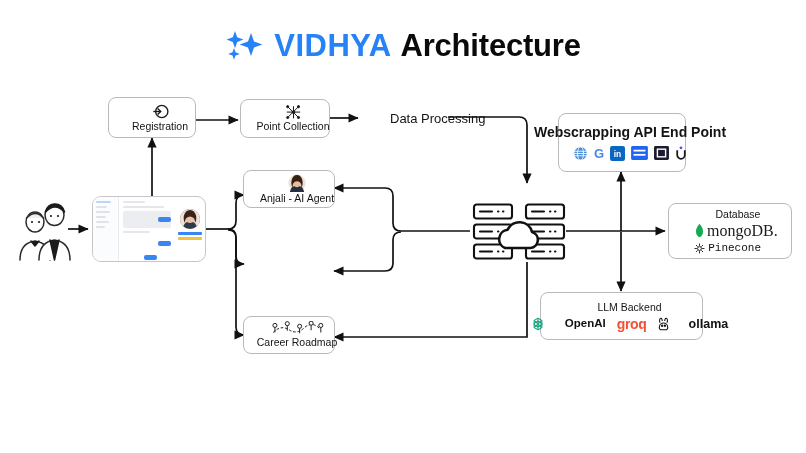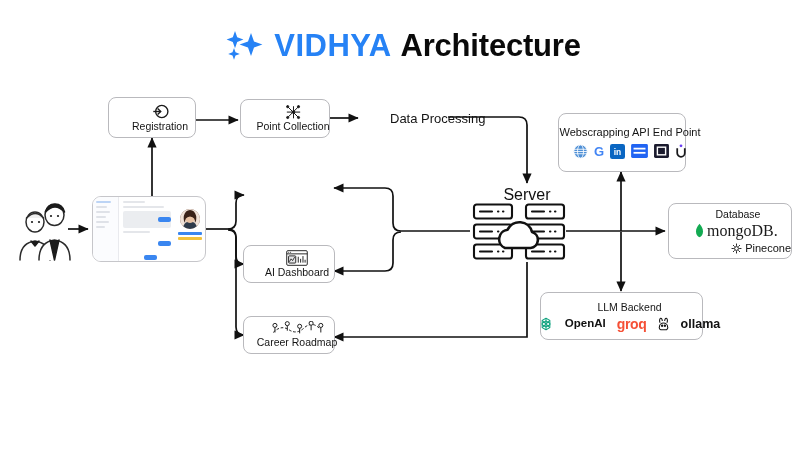--- a/index.html
+++ b/index.html
@@ -45,23 +45,23 @@
             border-radius:50%;overflow:hidden;background:#6b4a3a;}
   .tb-card{position:absolute;right:3px;top:35px;width:24px;}
   .tb-card i{display:block;height:3px;border-radius:1px;margin-bottom:2px;}
 
   
   .chips{display:flex;align-items:center;justify-content:center;gap:6px;}
   .chip{display:flex;align-items:center;justify-content:center;}
   .brandtext{font-size:11px;font-weight:700;line-height:1;}
 
   .llm-row{display:flex;align-items:center;justify-content:center;gap:11px;margin-top:3px;}
-  .llm-item{display:flex;align-items:center;gap:12px;}
+  .llm-item{display:flex;align-items:center;gap:20px;}
   .db-row1{display:flex;align-items:center;gap:3px;align-self:flex-start;margin-left:10px;}
-  .db-row2{display:flex;align-items:center;gap:3px;align-self:flex-end;margin-right:0;margin-top:2px;}
+  .db-row2{display:flex;align-items:center;gap:3px;align-self:flex-end;margin-right:30px;margin-top:2px;font-family:Liberation Mono, monospace;}
 </style>
 </head>
 <body>
 
 <div id="stage">
 
   <div id="title-row">
     <svg class="logo-mark" width="40" height="34" viewBox="0 0 40 34">
       <path d="M10 3 L12.2 9.3 L18.4 11.6 L12.2 13.9 L10 20.2 L7.8 13.9 L1.6 11.6 L7.8 9.3 Z" fill="#2682f5"></path>
       <path d="M9 20 L10.5 24.3 L14.8 25.9 L10.5 27.5 L9 31.8 L7.5 27.5 L3.2 25.9 L7.5 24.3 Z" fill="#2682f5"></path>
@@ -184,35 +184,32 @@
         <circle cx="3" cy="15" r="1.3" fill="#1a1a1a"></circle>
           <circle cx="16" cy="15" r="1.3" fill="#1a1a1a"></circle>
         <circle cx="10" cy="8.5" r="1.6" fill="#1a1a1a"></circle>
       </svg>
     </span>
     <span class="lab">Point Collection</span>
   </div>
 
   <div class="plain-label" style="left:364px;top:111px;">Data Processing</div>
 
-
-  <div class="node" style="left:243px;top:245px;width:92px;height:38px;">
+  <div class="node" style="left:243px;top:170px;width:92px;height:38px;">
     <span class="ico">
-      <svg width="22" height="16" viewBox="0 0 26 19" fill="none" stroke="#1a1a1a" stroke-width="1.1">
-        <rect x="0.8" y="0.8" width="24.4" height="17.4" rx="1.4" fill="#fff"></rect>
-        <path d="M0.8,4.6 L25.2,4.6"></path>
-        <circle cx="3.2" cy="2.7" r="0.6" fill="#1a1a1a" stroke="none"></circle>
-        <circle cx="5.4" cy="2.7" r="0.6" fill="#1a1a1a" stroke="none"></circle>
-        <rect x="3" y="7" width="8.5" height="8.5" rx="0.8" fill="#e7e7e9"></rect>
-        <path d="M4,14 L6,10.5 L7.8,12.6 L10.2,8.4" stroke="#1a1a1a" stroke-width="1"></path>
-        <path d="M14.5,15 L14.5,8 M17.3,15 L17.3,10.5 M20.1,15 L20.1,7.2 M22.6,15 L22.6,11.6"></path>
-      </svg>
-    </span>
-    <span class="lab">AI Dashboard</span>
-  </div>
+      <svg width="18" height="18" viewBox="0 0 20 20">
+        <circle cx="10" cy="10" r="9.6" fill="#efe0d6"></circle>
+        <path d="M2,20 q1,-7 8,-7.6 q7,0.6 8,7.6 Z" fill="#262f3d"></path>
+        <path d="M4.6,8.4 a5.4,6.2 0 1,1 10.8,0 a5.4,6.2 0 0,1 -10.8,0 Z" fill="#e7bf9f"></path>
+        <path d="M3.9,7.6 q1.3,-6.4 6.1,-6.4 q4.8,0 6.1,6.4 q0.7,5.4 -1.4,7.6 q1.1,-6.6 -4.7,-7.2 q-5.8,0.6 -4.7,7.2 q-2.1,-2.2 -1.4,-7.6 Z" fill="#36200f"></path>
+      </svg>
+    </span>
+    <span class="lab">Anjali - AI Agent</span>
+  </div>
+
 
   <div class="node" style="left:243px;top:316px;width:92px;height:38px;">
     <span class="ico">
       <svg width="56" height="15" viewBox="0 0 62 17" fill="none" stroke="#1a1a1a" stroke-width="1.1">
         <path d="M4,13 Q13,4 22,10 Q31,16 40,7 Q49,0 57,9" stroke-dasharray="3 2"></path>
         <g fill="#fff">
           <circle cx="6" cy="5" r="2.3"></circle>
             <path d="M6,7.3 L6,13"></path>
           <circle cx="20" cy="3" r="2.3"></circle>
             <path d="M20,5.3 L20,11"></path>
@@ -221,21 +218,20 @@
           <circle cx="47" cy="2.5" r="2.3"></circle>
             <path d="M47,4.8 L47,10.5"></path>
           <circle cx="58" cy="5" r="2.3"></circle>
             <path d="M58,7.3 L58,13"></path>
         </g>
       </svg>
     </span>
     <span class="lab">Career Roadmap</span>
   </div>
 
-  <div style="position:absolute;left:471px;top:186px;width:112px;height:14px;text-align:center;">Server</div>
   <svg style="position:absolute;left:472px;top:203px;" width="94" height="58" viewBox="0 0 94 58">
     <g fill="#fff" stroke="#111" stroke-width="2.1">
       <rect x="2" y="1.5" width="38" height="14" rx="2.6"></rect>
       <rect x="54" y="1.5" width="38" height="14" rx="2.6"></rect>
       <rect x="2" y="21.5" width="38" height="14" rx="2.6"></rect>
       <rect x="54" y="21.5" width="38" height="14" rx="2.6"></rect>
       <rect x="2" y="41.5" width="38" height="14" rx="2.6"></rect>
       <rect x="54" y="41.5" width="38" height="14" rx="2.6"></rect>
     </g>
     <g stroke="#111" stroke-width="2.1" stroke-linecap="round">
@@ -243,21 +239,21 @@
       <path d="M60,8.5 L72,8.5 M78,8.5 L78.4,8.5 M83,8.5 L83.4,8.5"></path>
       <path d="M8,28.5 L20,28.5 M26,28.5 L26.4,28.5 M31,28.5 L31.4,28.5"></path>
       <path d="M60,28.5 L72,28.5 M78,28.5 L78.4,28.5 M83,28.5 L83.4,28.5"></path>
       <path d="M8,48.5 L20,48.5 M26,48.5 L26.4,48.5 M31,48.5 L31.4,48.5"></path>
       <path d="M60,48.5 L72,48.5 M78,48.5 L78.4,48.5 M83,48.5 L83.4,48.5"></path>
     </g>
     <path d="M33,45 a9.5,9.5 0 0,1 2.6,-18.2 a13,13 0 0,1 24.4,2.2 a8.2,8.2 0 0,1 -1.4,16 Z" fill="#fff" stroke="#111" stroke-width="2.6" stroke-linejoin="round"></path>
   </svg>
 
   <div class="node" style="left:558px;top:113px;width:128px;height:59px;gap:5px;">
-    <span class="lab" style="font-size:11px;font-weight:400;">Webscrapping API End Point</span>
+    <span class="lab" style="font-size:14px;font-weight:700;">Webscrapping API End Point</span>
     <span class="chips">
       <span class="chip">
         <svg width="15" height="15" viewBox="0 0 16 16">
           <circle cx="8" cy="8" r="7.2" fill="#4d8fd6"></circle>
           <g fill="none" stroke="#fff" stroke-width="0.9">
             <circle cx="8" cy="8" r="7.2"></circle>
             <ellipse cx="8" cy="8" rx="3.2" ry="7.2"></ellipse>
             <path d="M1,5.6 L15,5.6 M1,10.4 L15,10.4 M0.8,8 L15.2,8"></path>
           </g>
         </svg>

